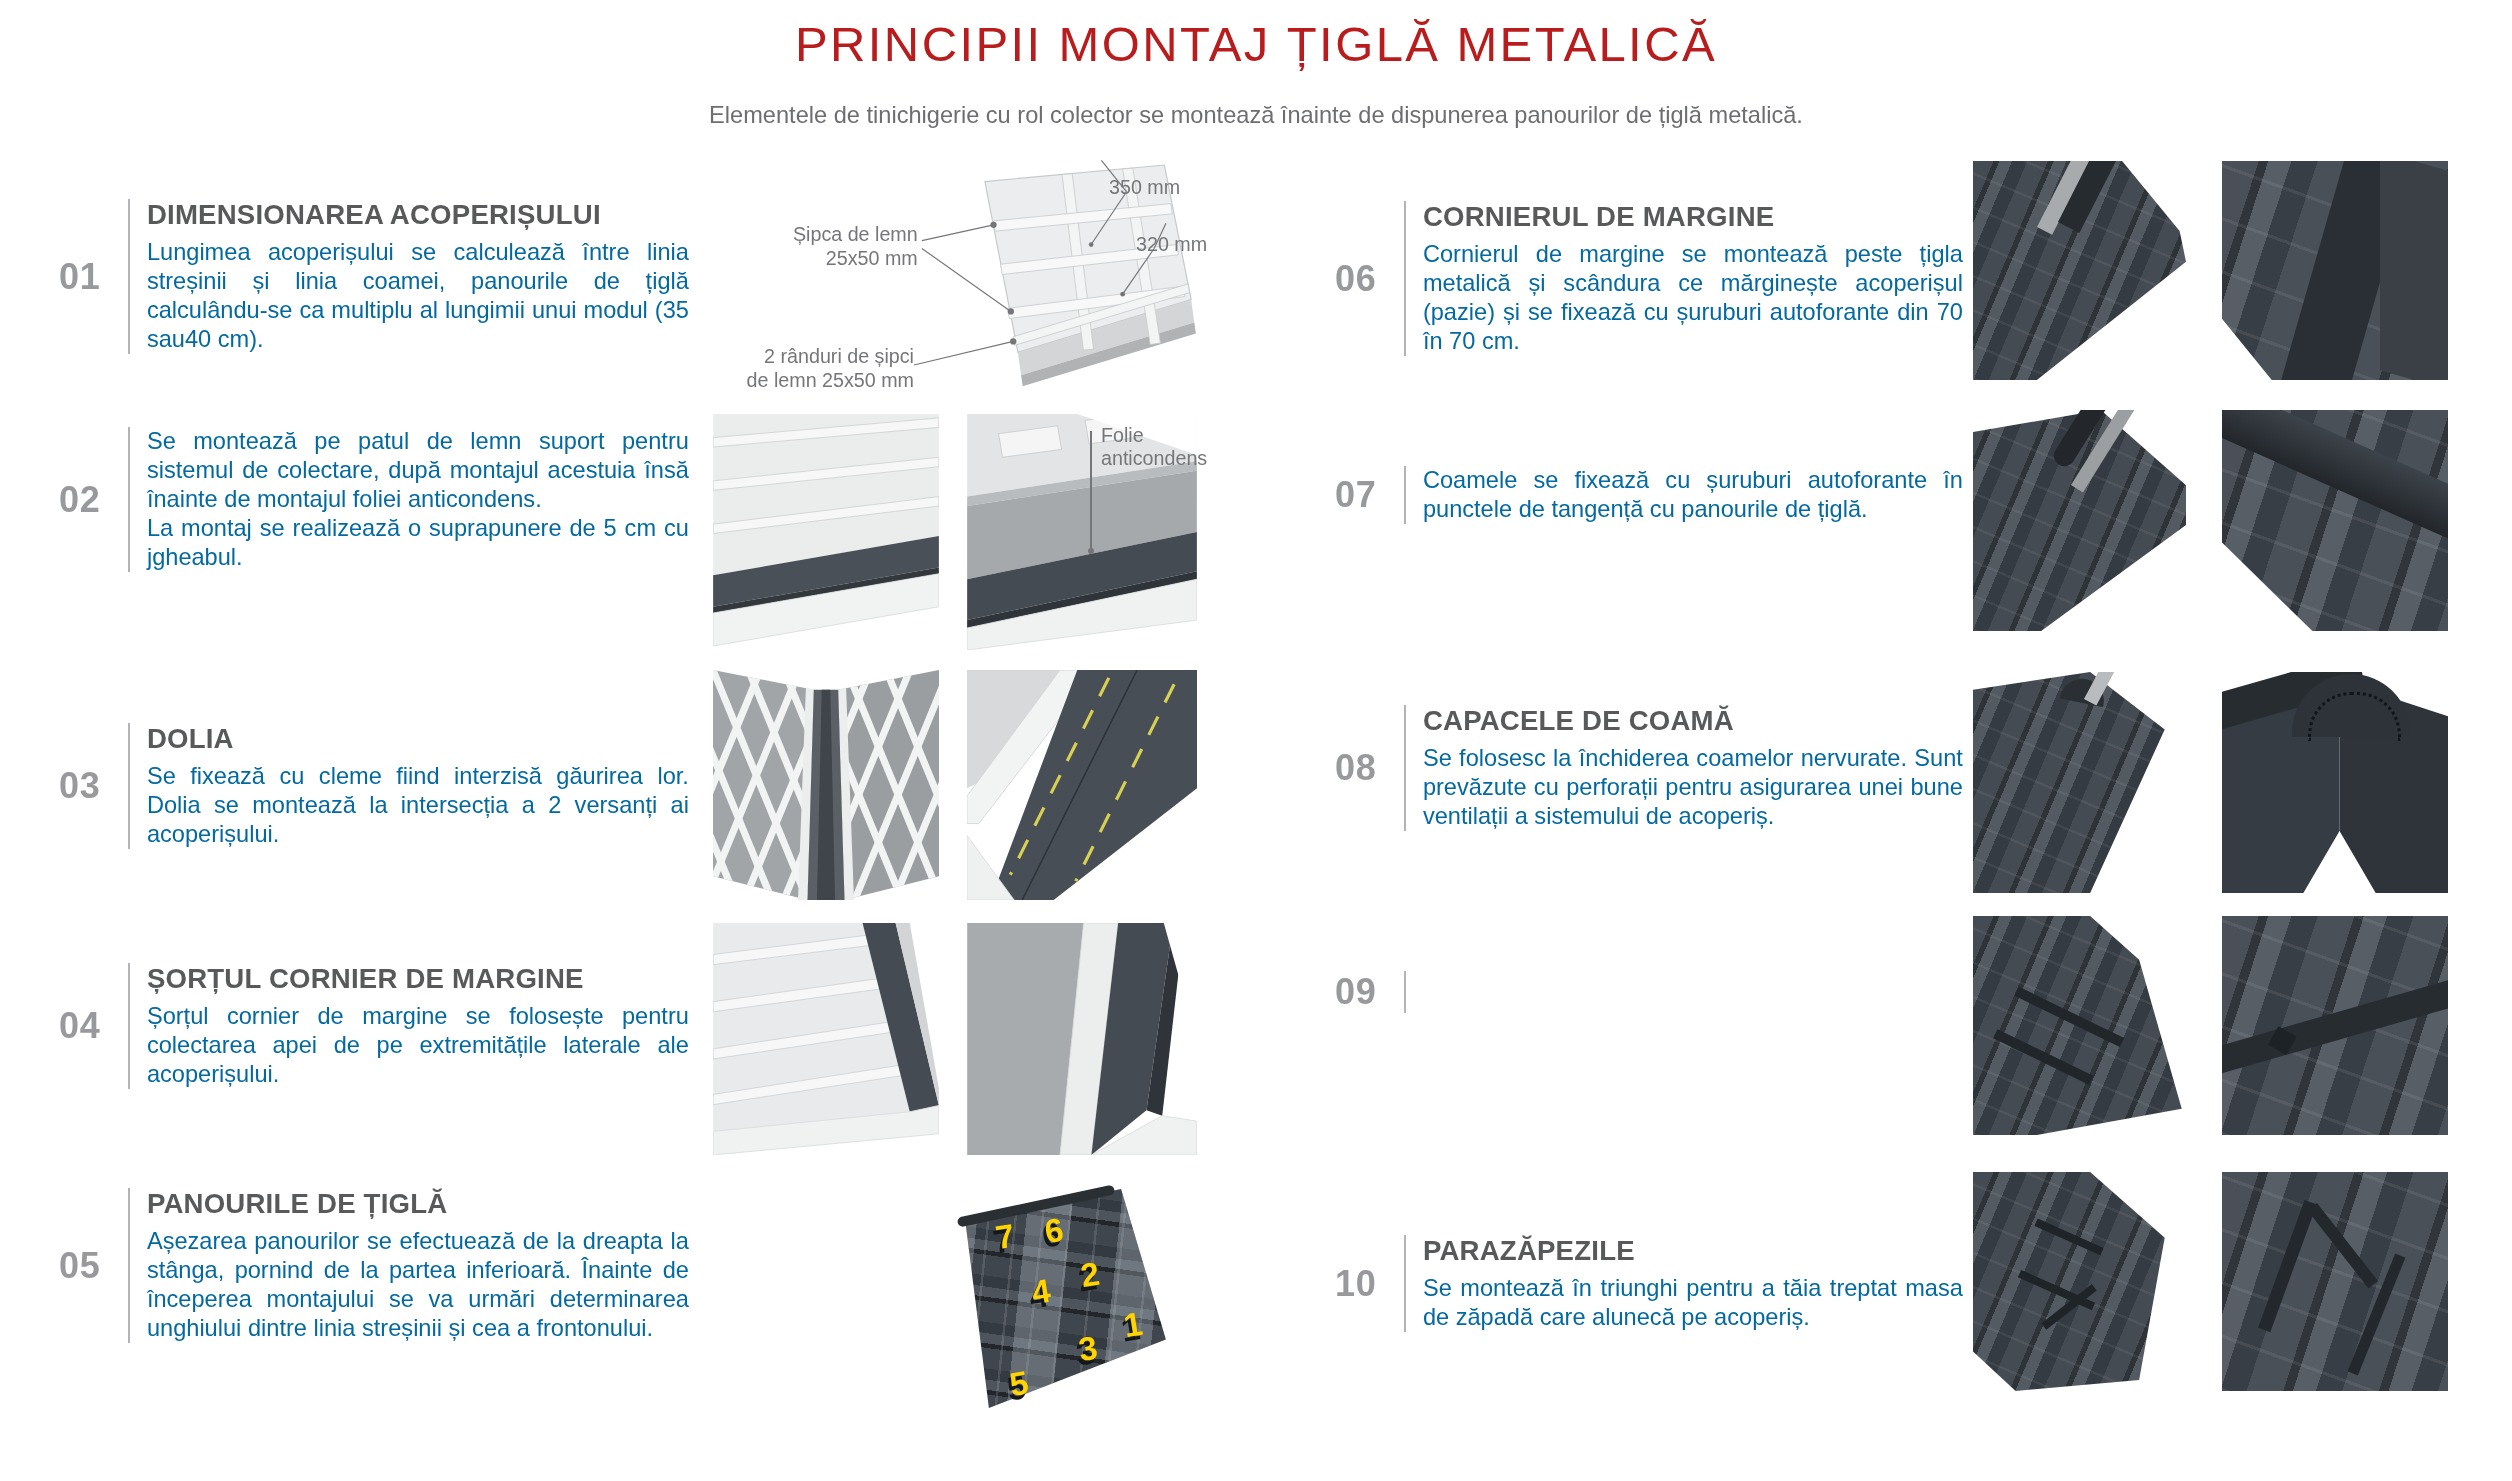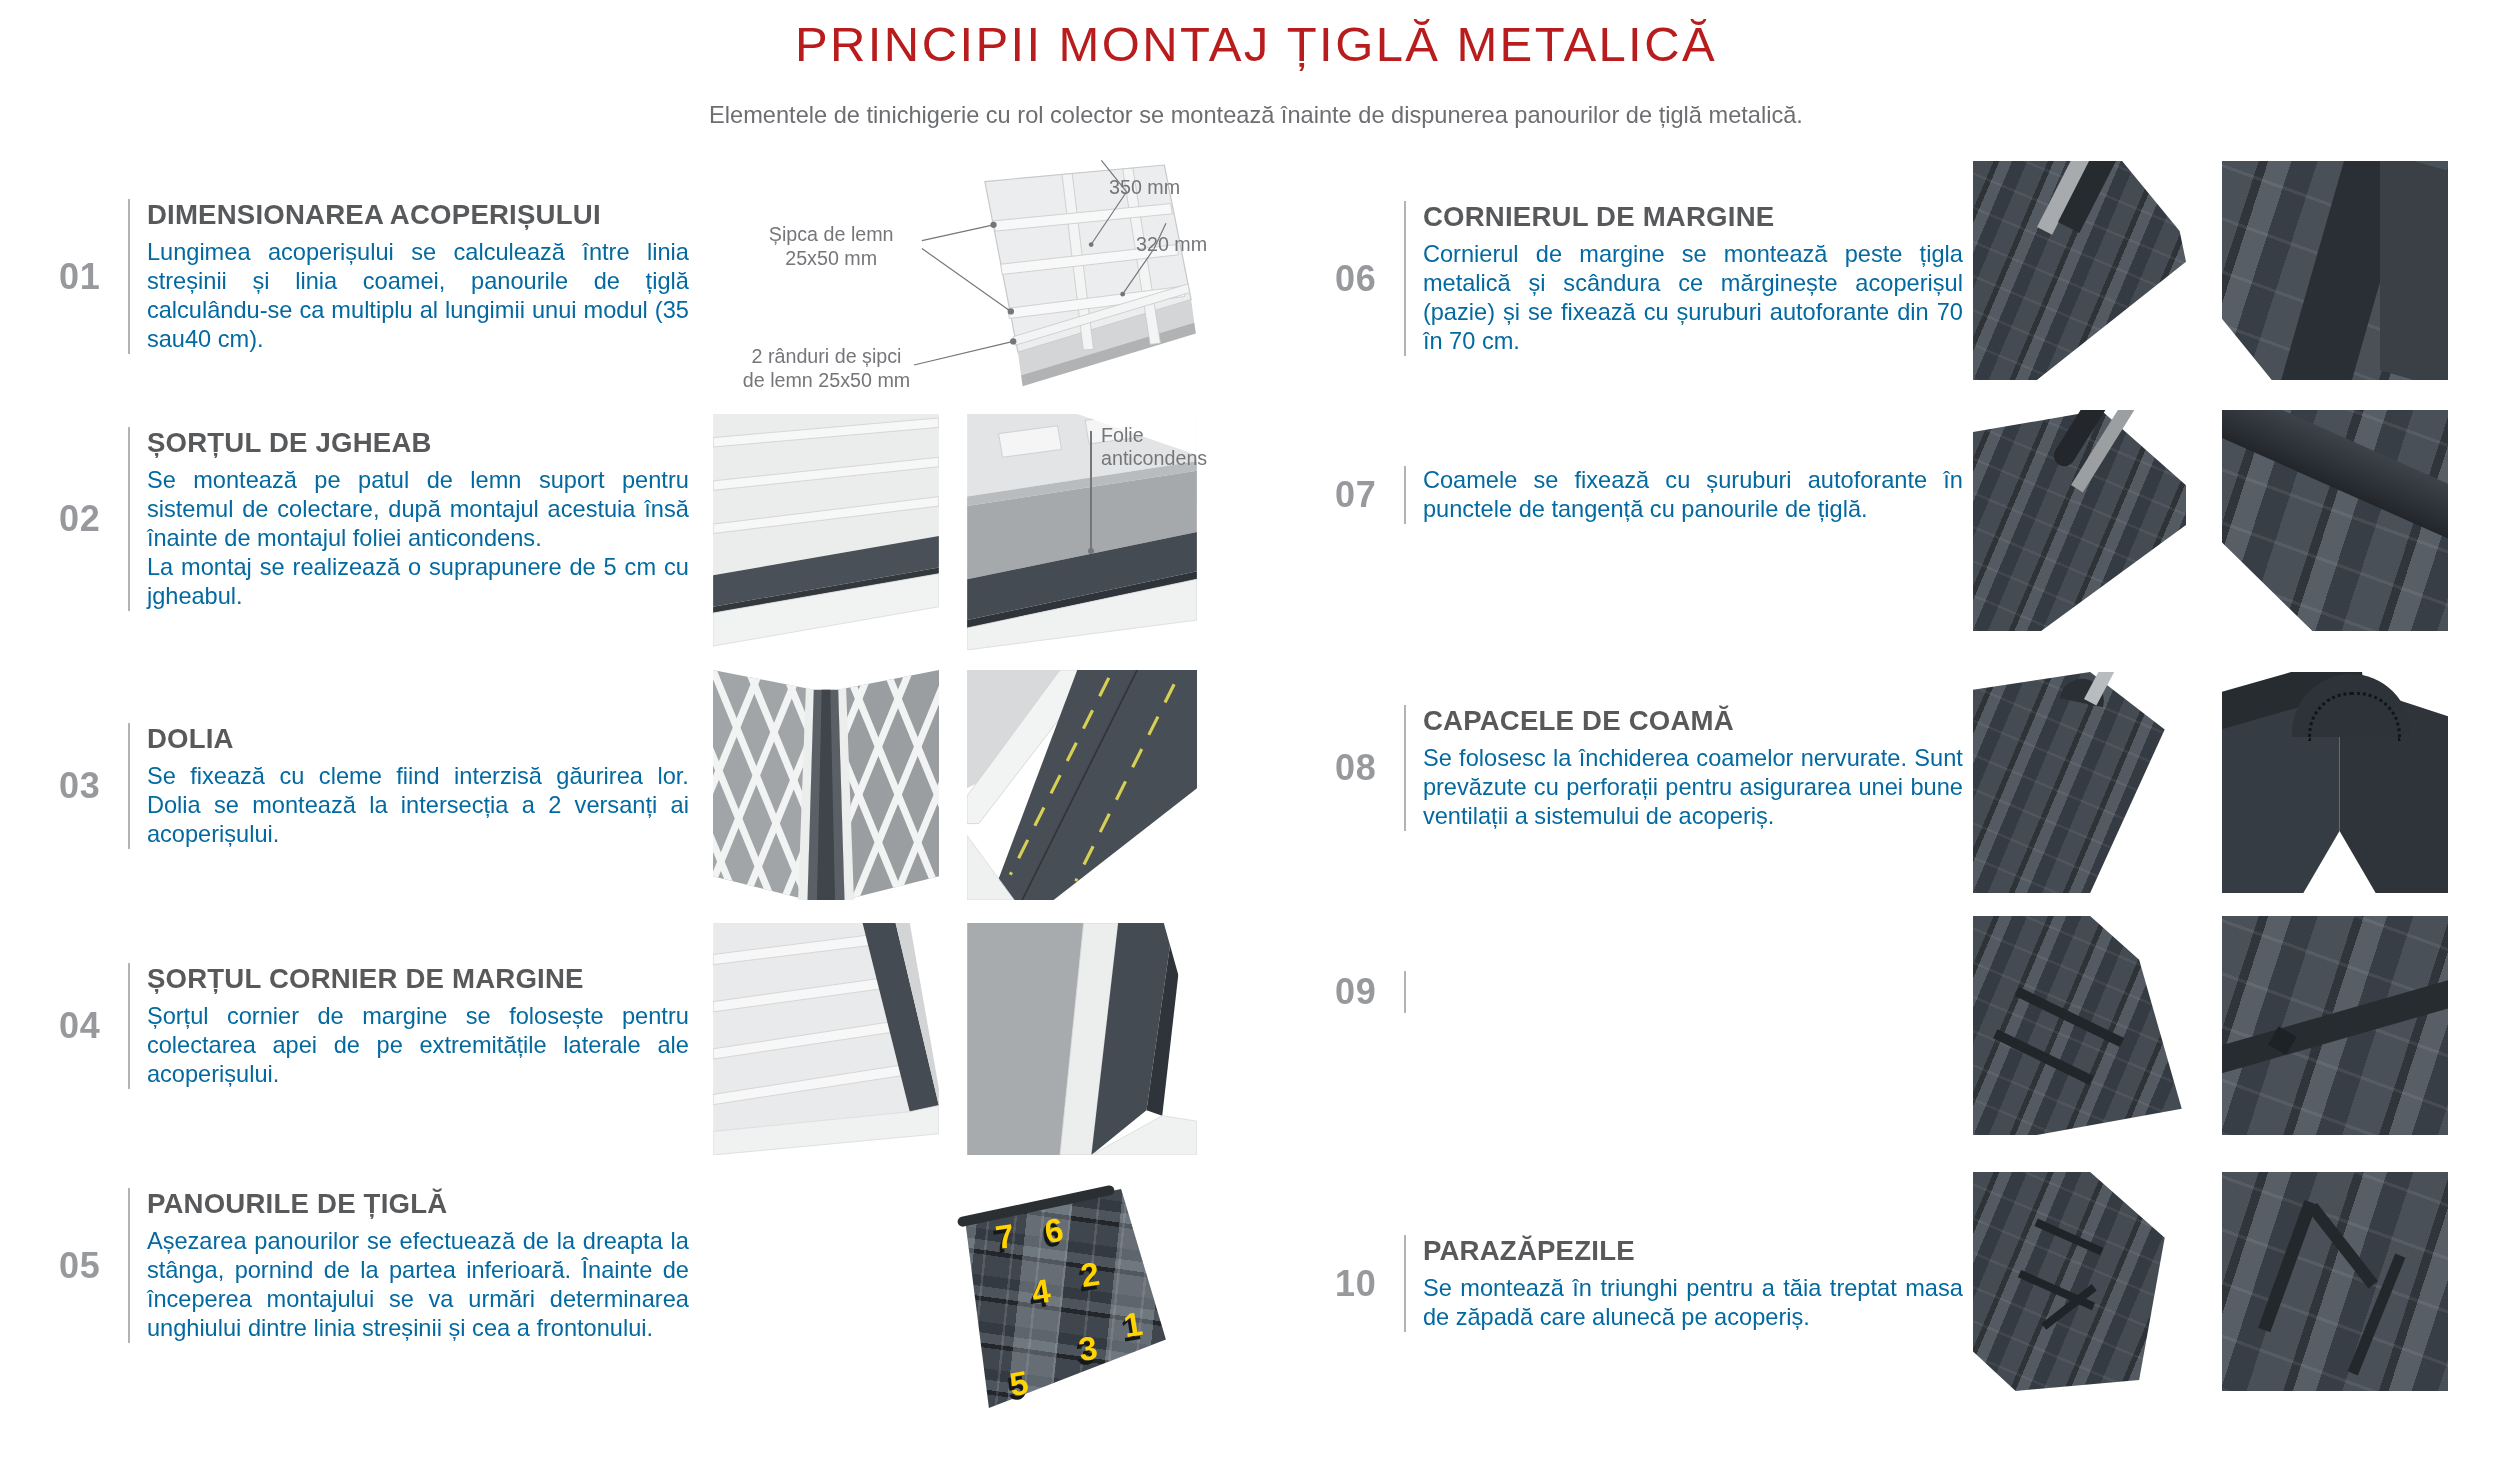--- a/index.html
+++ b/index.html
@@ -22,21 +22,21 @@
   .item.right .content{width:540px;}
   .item h3{margin:0 0 7.9px 0;font-size:27.6px;line-height:31.5px;color:#58595b;
            letter-spacing:0.2px;}
   .item p{margin:0;font-size:23.6px;line-height:29px;color:#0369a1;
           text-align:justify;white-space:pre-line;}
 
   
   .gfx{position:absolute;}
   .lbl{position:absolute;font-size:19.7px;line-height:23.6px;color:#75767a;
        white-space:pre-line;}
-  .lbl.r{text-align:center;}
+  .lbl.r{text-align:right;}
   .leader-v{position:absolute;width:1.6px;background:#75767a;}
   .leader-dot{position:absolute;width:6.3px;height:6.3px;border-radius:50%;background:#75767a;}
 
   
   .photo{position:absolute;overflow:hidden;}
   .ph-fill{position:absolute;inset:0;}
   .tiles-sm{background:
       repeating-linear-gradient(23deg, rgba(255,255,255,0.06) 0 2.4px, rgba(255,255,255,0) 2.4px 31.5px),
       repeating-linear-gradient(113deg, #454b52 0 19px, #2e3338 19px 24.4px, #545a62 24.4px 36px, #353b42 36px 50px);}
   .tiles-lg{background:
@@ -60,21 +60,20 @@
   <div class="content">
     <h3>DIMENSIONAREA ACOPERIȘULUI</h3>
     <p>Lungimea acoperișului se calculează între linia streșinii și linia coamei, panourile de țiglă calculându-se ca multiplu al lungimii unui modul (35 sau40 cm).</p>
   </div>
 </section>
 
 <section class="item left" style="left:59px;top:427px;">
   <div class="num">02</div>
   <div class="rule"></div>
   <div class="content">
-    <h3>ȘORȚUL DE JGHEAB</h3>
     <p>Se montează pe patul de lemn suport pentru sistemul de colectare, după montajul acestuia însă înainte de montajul foliei anticondens.
 La montaj se realizează o suprapunere de 5 cm cu jgheabul.</p>
   </div>
 </section>
 
 <section class="item left" style="left:59px;top:723px;">
   <div class="num">03</div>
   <div class="rule"></div>
   <div class="content">
     <h3>DOLIA</h3>

